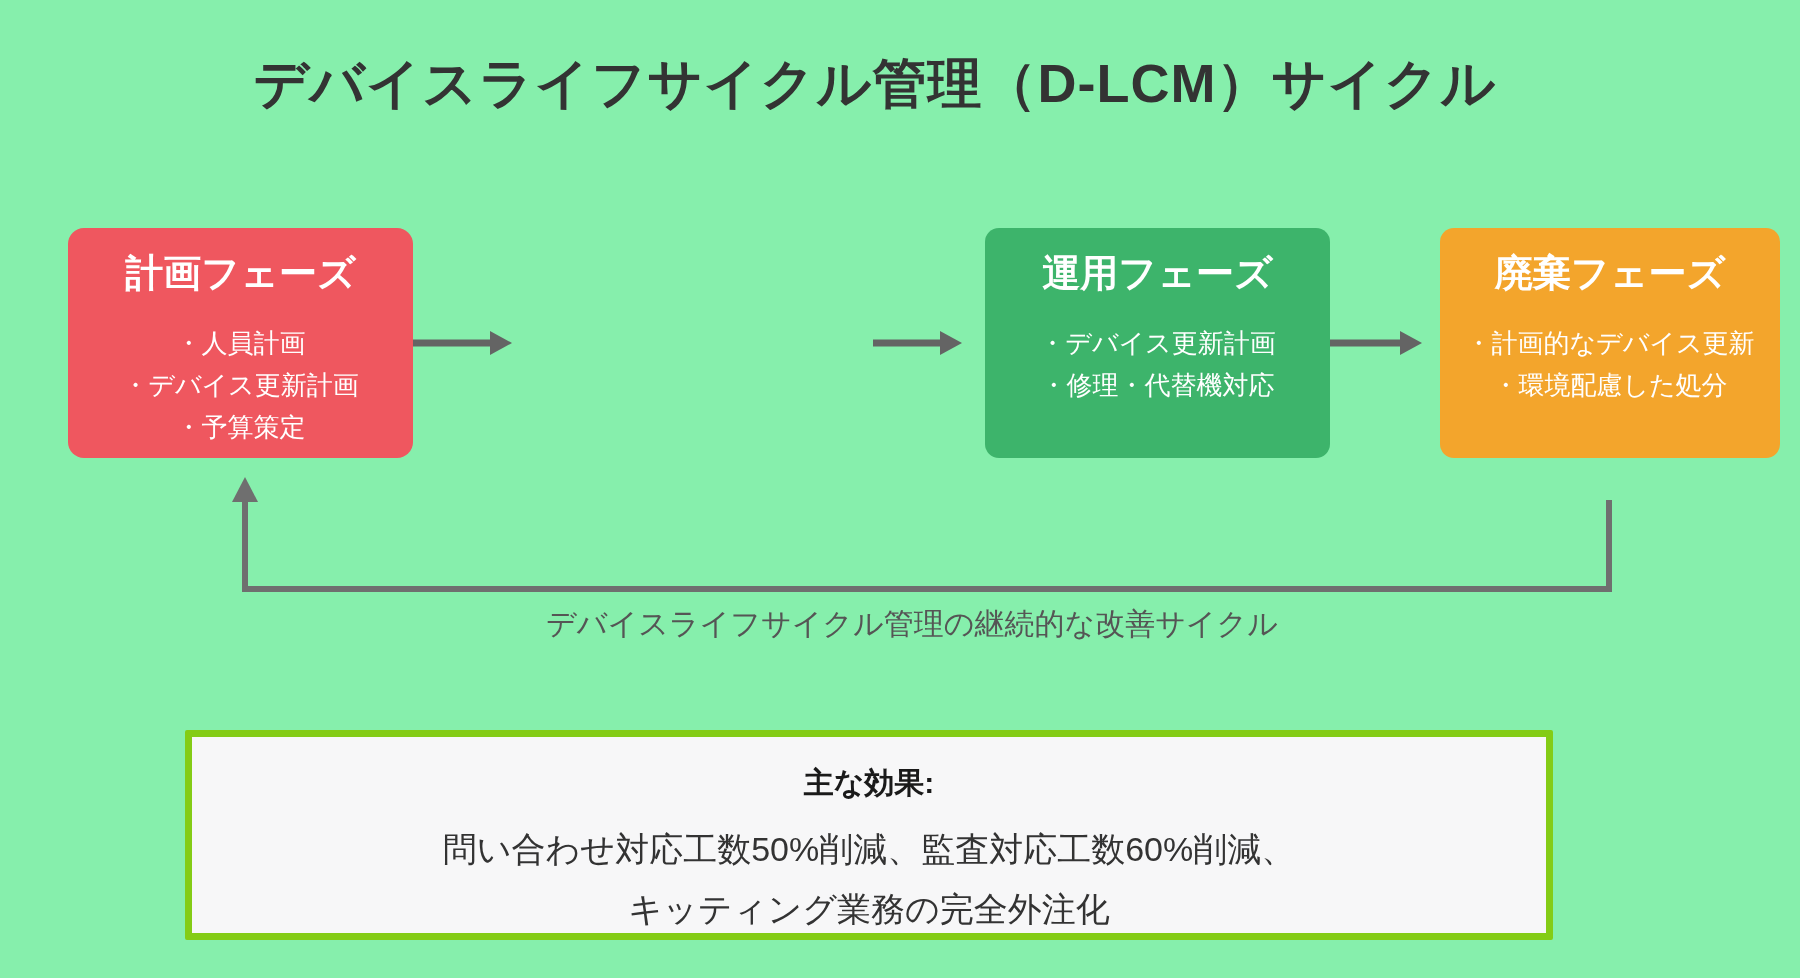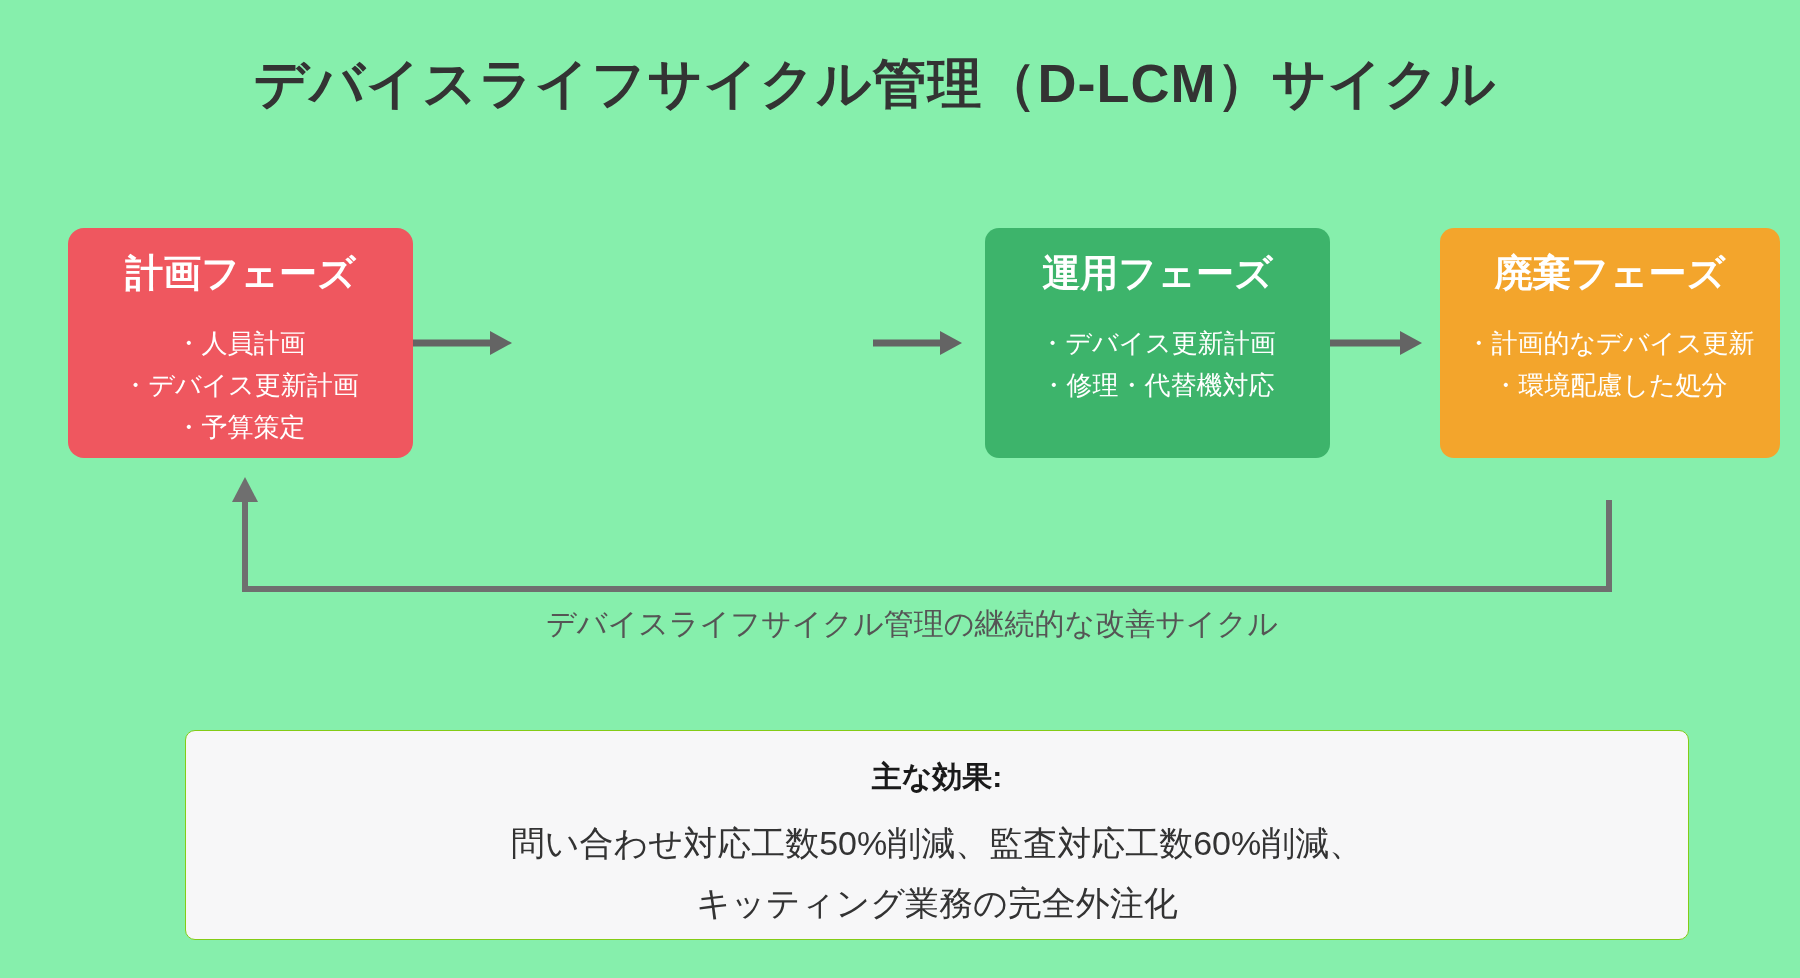--- a/index.html
+++ b/index.html
@@ -54,24 +54,24 @@
     position:absolute;
     left:0;top:604px;width:1744px;
     text-align:center;
     font-size:30px;
     color:#555555;
     padding-left:40px;
   }
   .effects-box{
     position:absolute;
     left:185px;top:730px;
-    width:1504px;height:210px;
+    width:1368px;height:210px;
     background:#f7f7f8;
-    border:1px solid #84cc16;
-    border-radius:10px;
+    border:7px solid #84cc16;
+    border-radius:2px;
     box-sizing:border-box;
     text-align:center;
   }
   .effects-heading{
     margin-top:26px;
     font-size:30px;
     font-weight:bold;
     color:#1a1a1a;
     line-height:40px;
   }

